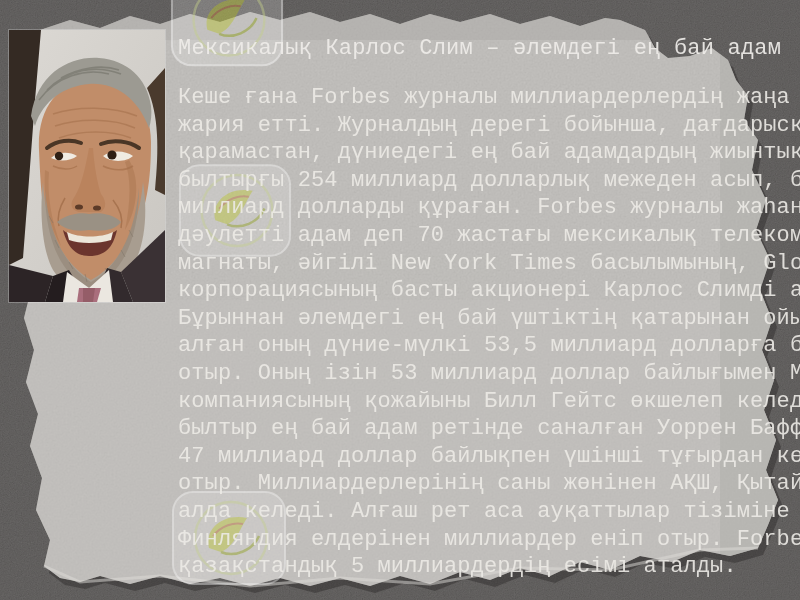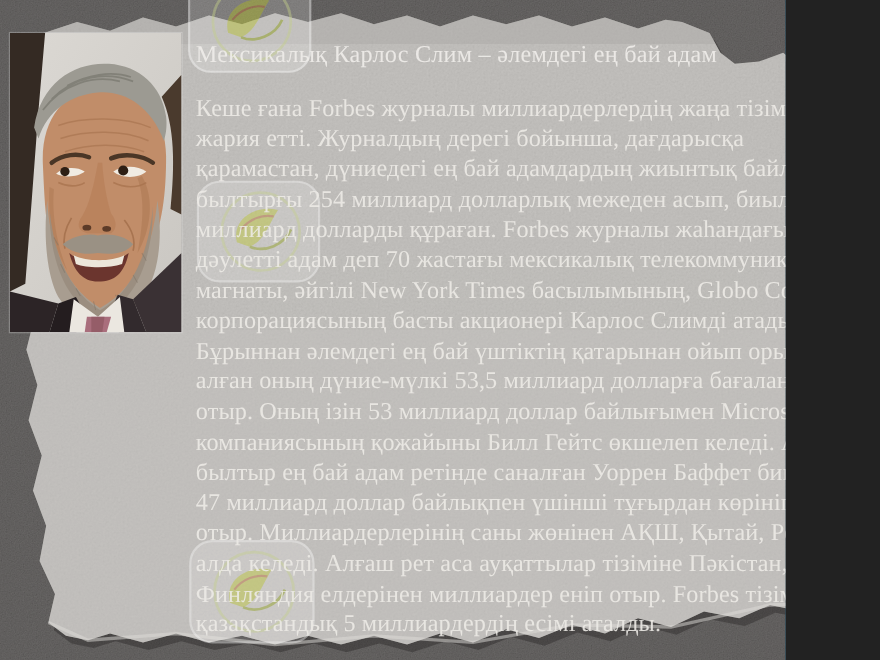--- a/index.html
+++ b/index.html
@@ -1,18 +1,18 @@
 <!DOCTYPE html>
 <html><head>
 <meta charset="utf-8">
 <style>
   html,body{margin:0;padding:0;background:#222;}
   #slide{
-    position:relative;width:714px;height:600px;overflow:hidden;
-    font-family:Liberation Serif, serif;
+    position:relative;width:800px;height:600px;overflow:hidden;
+    font-family:Liberation Mono, monospace;
     background:#0369a1;
   }
   #bg-svg{position:absolute;left:0;top:0;z-index:0;}
   .watermark{position:absolute;z-index:2;pointer-events:none;}
   #photo{
     position:absolute;left:9px;top:30px;width:156px;height:272px;z-index:3;
     box-shadow:0 0 0 1px rgba(255,255,255,0.25);
   }
   #title{
     position:absolute;left:178px;top:36px;z-index:4;

